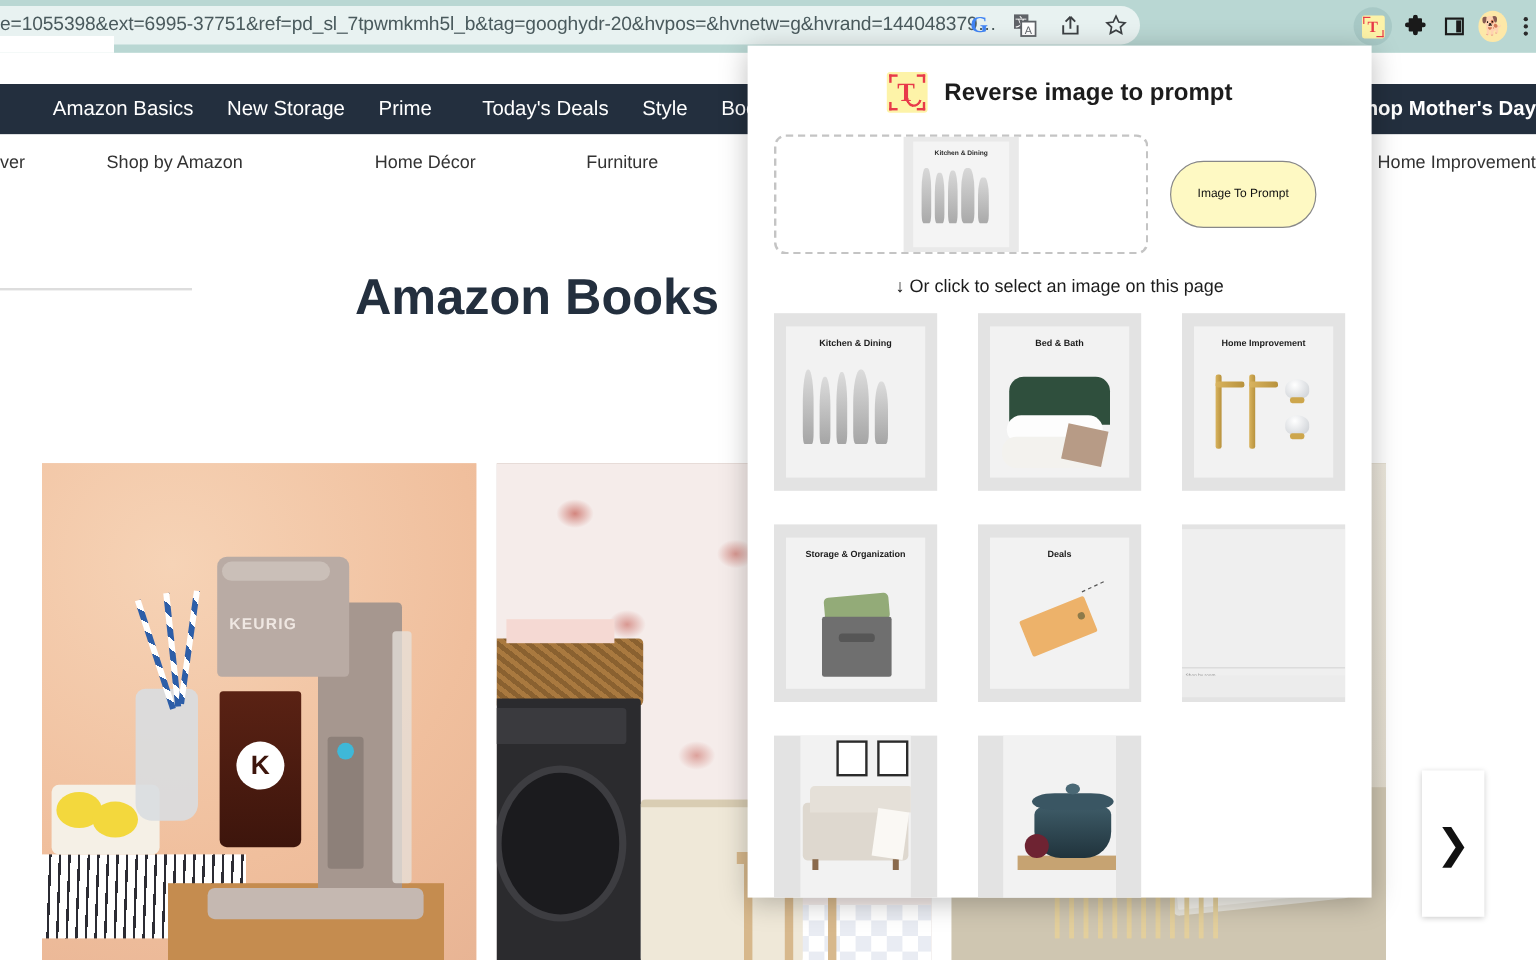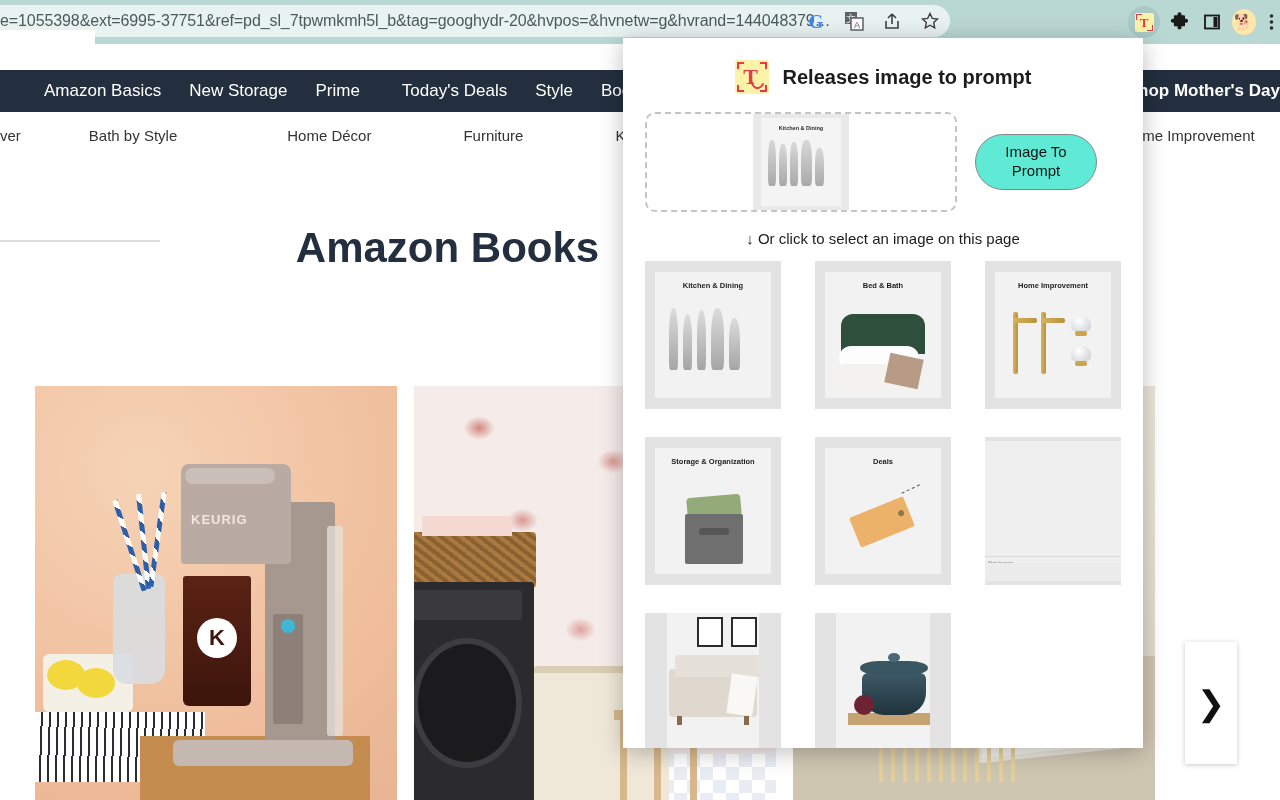--- a/index.html
+++ b/index.html
@@ -226,23 +226,23 @@
     cursor:pointer; background:#fff;
   }
   .dz-thumb { width:96px; height:96px; background:#e9e9e9; display:flex; align-items:flex-start; justify-content:center;}
   .dz-inner { width:80px; height:88px; background:#f4f4f4; margin-top:4px; position:relative; }
   .dz-cap { font-size:5.5px; color:#2b2b2b; text-align:center; padding-top:7px; font-weight:bold;}
   .cutlery { position:absolute; left:7px; top:22px; display:flex; gap:3px; align-items:flex-end; }
   .cut { width:8px; background:linear-gradient(#d8d8d8,#a9a9a9); border-radius:40% 40% 18% 18%; }
 
   .img2prompt-btn {
     width:122px; height:56px; border:1px solid #888; border-radius:28px;
-    background:#5eead4; cursor:pointer;
+    background:#fef9c3; cursor:pointer;
     display:flex; align-items:center; justify-content:center; text-align:center;
-    font-size:15px; color:#111; line-height:1.25; padding:0 6px;
+    font-size:10px; color:#111; line-height:1.25; padding:0 6px;
   }
   .or-click {
     text-align:center; font-size:15px; color:#1c1c1c;
     padding:18px 0 14px 0;
   }
   .grid {
     padding: 0 22px 0 22px;
     display:grid; grid-template-columns: repeat(3, 1fr); gap:28px 34px;
   }
   .gcell {
@@ -307,21 +307,21 @@
       <span class="item" style="padding-left:28px">Today's Deals</span>
       <span class="item">Style</span>
       <span class="item">Books</span>
       <span class="item">Reg</span>
       <span class="spacer"></span>
       <span class="item mday">Shop Mother's Day</span>
     </div>
 
     <div class="nav-light">
       <span class="litem" style="margin-left:0px">ver</span>
-      <span class="litem" style="margin-left:68px">Bath by Style</span>
+      <span class="litem" style="margin-left:68px">Shop by Amazon</span>
       <span class="litem" style="margin-left:110px">Home Décor</span>
       <span class="litem" style="margin-left:92px">Furniture</span>
       <span class="litem" style="margin-left:92px">Kit</span>
       <span class="litem" style="margin-left:490px">Home Improvement</span>
     </div>
 
     <div class="hero-rule"></div>
     <div class="hero-title">Amazon Books</div>
 
     <div class="imgrow">
@@ -418,21 +418,21 @@
 
     <div class="popup-header">
       <div class="ext-logo-lg">
         <span class="tt">T</span>
         <span class="arc"></span>
         <span class="c1"></span>
         <span class="c2"></span>
         <span class="c3"></span>
         <span class="c4"></span>
       </div>
-      <div class="popup-title">Releases image to prompt</div>
+      <div class="popup-title">Reverse image to prompt</div>
     </div>
 
     <div class="popup-row">
       <div class="dropzone">
         <div class="dz-thumb">
           <div class="dz-inner">
             <div class="dz-cap">Kitchen &amp; Dining</div>
             <div class="cutlery">
               <div class="cut" style="height:46px"></div>
               <div class="cut" style="height:42px"></div>

